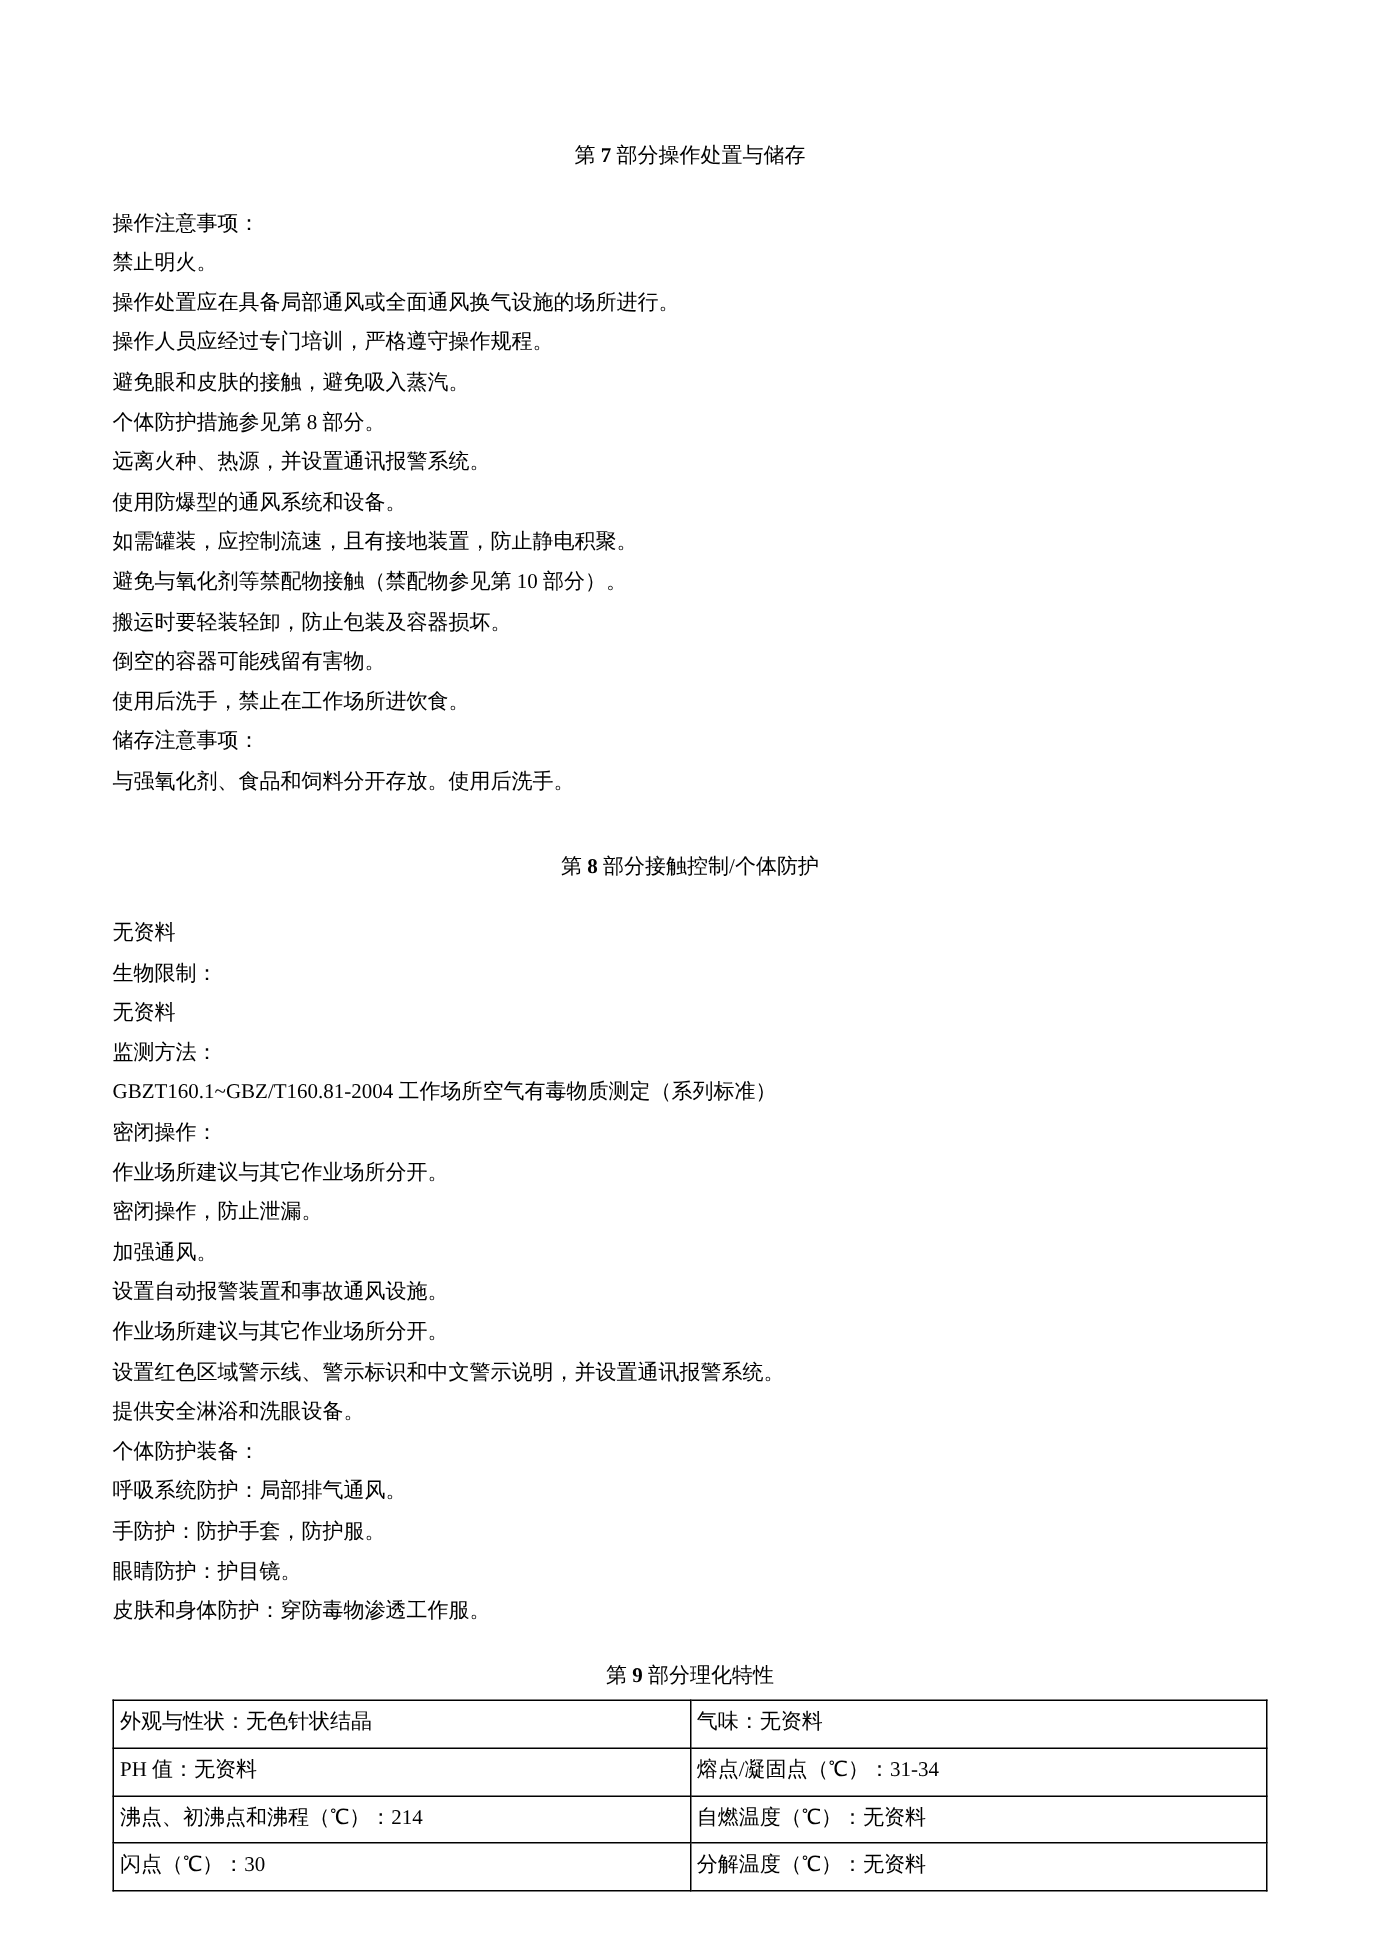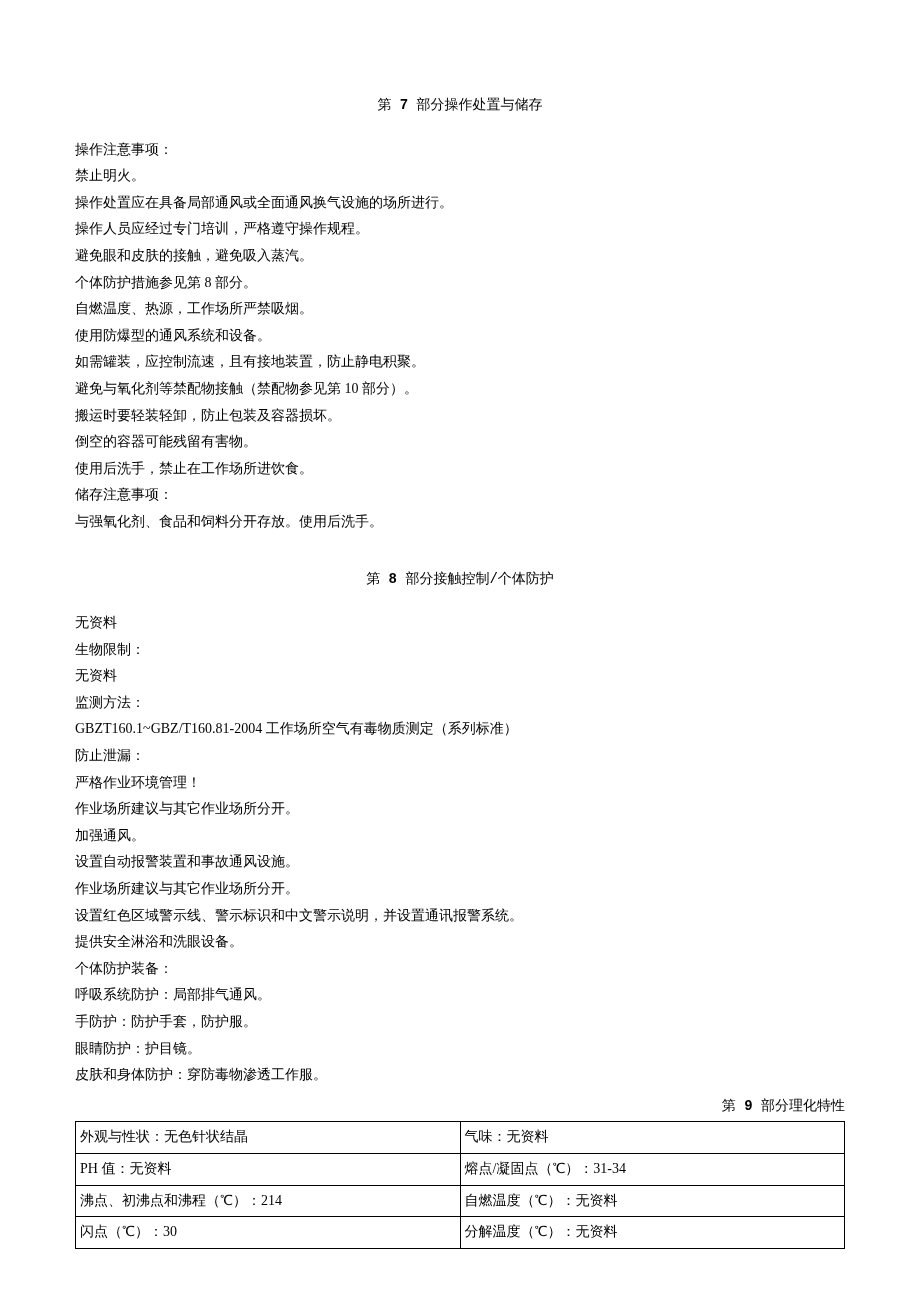--- a/index.html
+++ b/index.html
@@ -10,21 +10,20 @@
       background: #fff;
       margin: 0;
       padding: 80px 75px 60px 75px;
       width: 920px;
       box-sizing: border-box;
     }
     .section-heading {
       text-align: center;
       margin: 12px 0 18px 0;
       font-size: 14px;
-      font-family: Liberation Mono, monospace;
     }
     .section-heading .num {
       font-weight: bold;
     }
     .content-block p {
       margin: 0;
       padding: 0;
     }
     .spacer {
       height: 18px;
@@ -49,21 +48,21 @@
   <span>第 </span><span class="num">7</span><span> 部分操作处置与储存</span>
 </div>
 
 <div class="content-block">
   <p>操作注意事项：</p>
   <p>禁止明火。</p>
   <p>操作处置应在具备局部通风或全面通风换气设施的场所进行。</p>
   <p>操作人员应经过专门培训，严格遵守操作规程。</p>
   <p>避免眼和皮肤的接触，避免吸入蒸汽。</p>
   <p>个体防护措施参见第 8 部分。</p>
-  <p>自燃温度、热源，工作场所严禁吸烟。</p>
+  <p>远离火种、热源，并设置通讯报警系统。</p>
   <p>使用防爆型的通风系统和设备。</p>
   <p>如需罐装，应控制流速，且有接地装置，防止静电积聚。</p>
   <p>避免与氧化剂等禁配物接触（禁配物参见第 10 部分）。</p>
   <p>搬运时要轻装轻卸，防止包装及容器损坏。</p>
   <p>倒空的容器可能残留有害物。</p>
   <p>使用后洗手，禁止在工作场所进饮食。</p>
   <p>储存注意事项：</p>
   <p>与强氧化剂、食品和饲料分开存放。使用后洗手。</p>
 </div>
 
@@ -72,36 +71,36 @@
 <div class="section-heading">
   <span>第 </span><span class="num">8</span><span> 部分接触控制/个体防护</span>
 </div>
 
 <div class="content-block">
   <p>无资料</p>
   <p>生物限制：</p>
   <p>无资料</p>
   <p>监测方法：</p>
   <p>GBZT160.1~GBZ/T160.81-2004 工作场所空气有毒物质测定（系列标准）</p>
-  <p>防止泄漏：</p>
-  <p>严格作业环境管理！</p>
+  <p>密闭操作：</p>
   <p>作业场所建议与其它作业场所分开。</p>
+  <p>密闭操作，防止泄漏。</p>
   <p>加强通风。</p>
   <p>设置自动报警装置和事故通风设施。</p>
   <p>作业场所建议与其它作业场所分开。</p>
   <p>设置红色区域警示线、警示标识和中文警示说明，并设置通讯报警系统。</p>
   <p>提供安全淋浴和洗眼设备。</p>
   <p>个体防护装备：</p>
   <p>呼吸系统防护：局部排气通风。</p>
   <p>手防护：防护手套，防护服。</p>
   <p>眼睛防护：护目镜。</p>
   <p>皮肤和身体防护：穿防毒物渗透工作服。</p>
 </div>
 
-<div class="section-heading" style="margin:4px 0 2px 0;text-align:right;">
+<div class="section-heading" style="margin:16px 0 2px 0;">
   <span>第 </span><span class="num">9</span><span> 部分理化特性</span>
 </div>
 
 <table>
   <tbody>
       <tr>
     <td>外观与性状：无色针状结晶</td>
     <td>气味：无资料</td>
   </tr>
   <tr>

